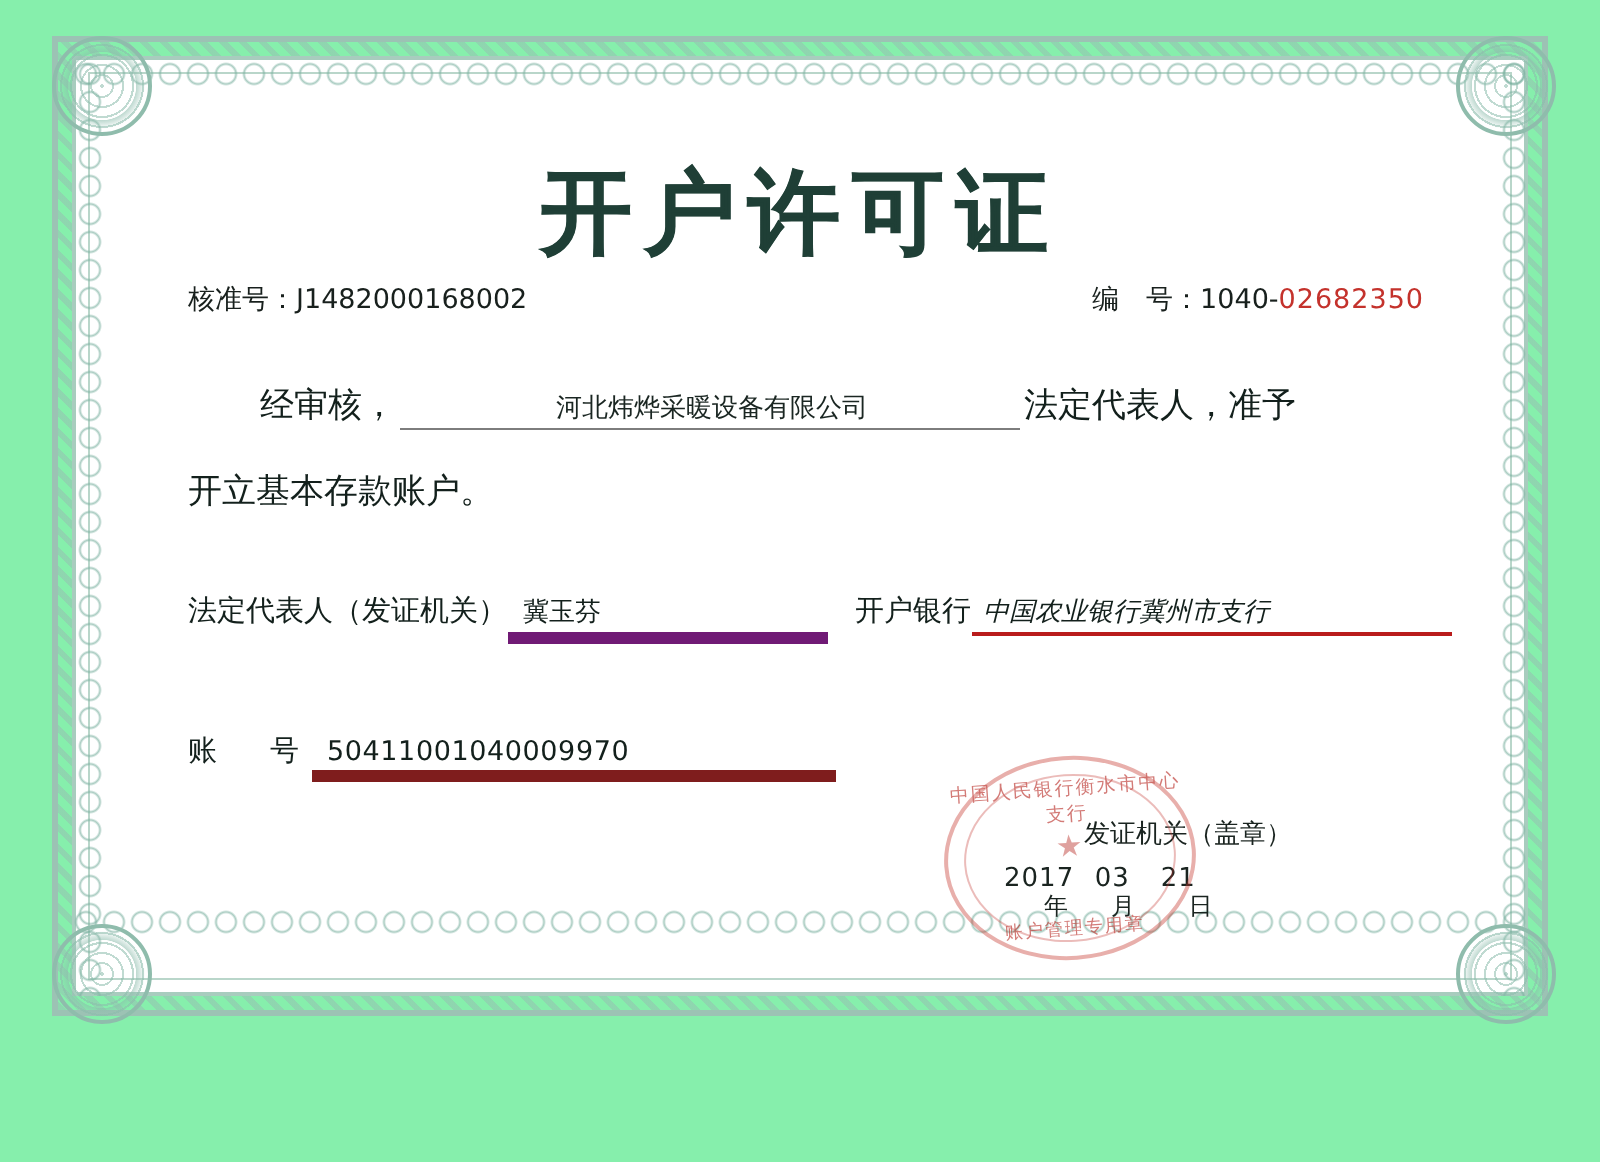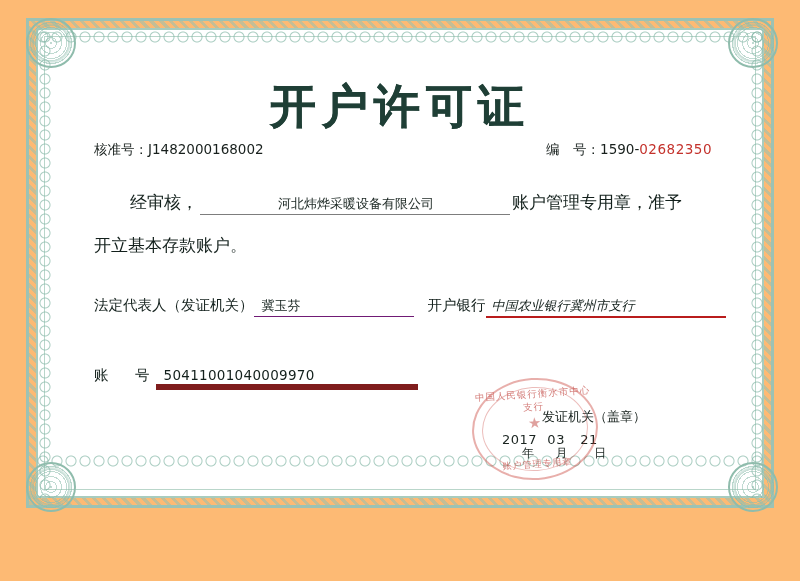--- a/index.html
+++ b/index.html
@@ -10,21 +10,21 @@
   body {
     width: 800px;
     height: 581px;
     font-family: "DejaVu Sans", sans-serif;
     overflow: hidden;
   }
   .page {
     position: relative;
     width: 800px;
     height: 581px;
-    background: #fdba74;
+    background: #86efac;
   }
 
   
   .frame-outer {
     position: absolute;
     left: 26px;
     top: 18px;
     width: 748px;
     height: 490px;
     border: 3px solid #9cc2b4;
@@ -178,21 +178,21 @@
     top: 248px;
     width: 618px;
     font-size: 14.5px;
     color: #13201c;
     white-space: nowrap;
   }
   .rep-label { }
   .rep-fill {
     display: inline-block;
     width: 148px;
-    border-bottom: 1px solid #701a75;
+    border-bottom: 6px solid #701a75;
     padding: 0 4px 1px 8px;
     font-size: 13px;
     margin-right: 8px;
   }
   .bank-label { margin-left: 6px; }
   .bank-fill {
     display: inline-block;
     width: 230px;
     border-bottom: 2px solid #b91c1c;
     padding: 0 4px 1px 6px;
@@ -310,26 +310,26 @@
 
   <div class="content">
 
     <div class="cert-title">开户许可证</div>
 
     <div class="row-ids">
       <div class="approval">
         <span>核准号：</span><span>J1482000168002</span>
       </div>
       <div class="serial">
-        <span>编　号：</span><span>1590-</span><span class="serial-red">02682350</span>
+        <span>编　号：</span><span>1040-</span><span class="serial-red">02682350</span>
       </div>
     </div>
 
     <div class="body-line1">
-      <span>经审核，</span><span class="fill">河北炜烨采暖设备有限公司</span><span>账户管理专用章，准予</span>
+      <span>经审核，</span><span class="fill">河北炜烨采暖设备有限公司</span><span>法定代表人，准予</span>
     </div>
 
     <div class="body-line2">开立基本存款账户。</div>
 
     <div class="row-rep">
       <span class="rep-label">法定代表人（发证机关）</span><span class="rep-fill">冀玉芬</span><span class="bank-label">开户银行</span><span class="bank-fill">中国农业银行冀州市支行</span>
     </div>
 
     <div class="row-acct">
       <span class="acct-label">账　号</span><span class="acct-fill">50411001040009970</span>

